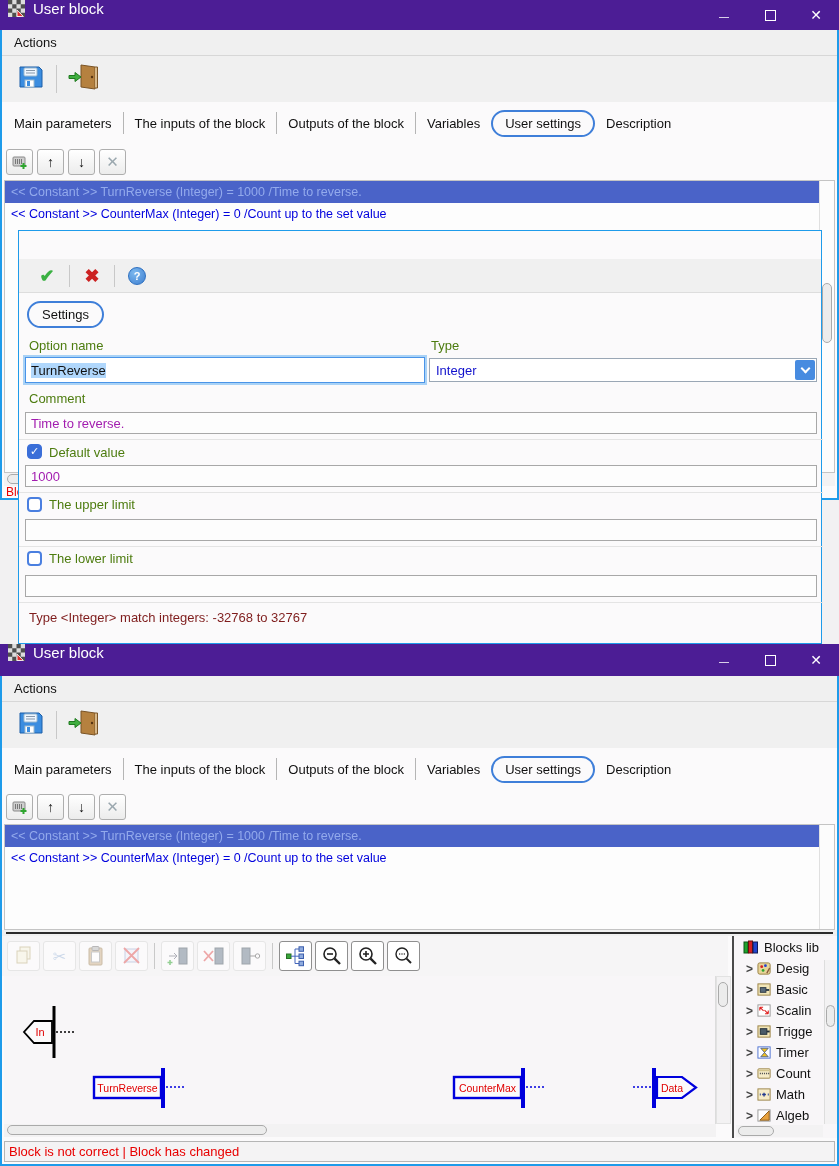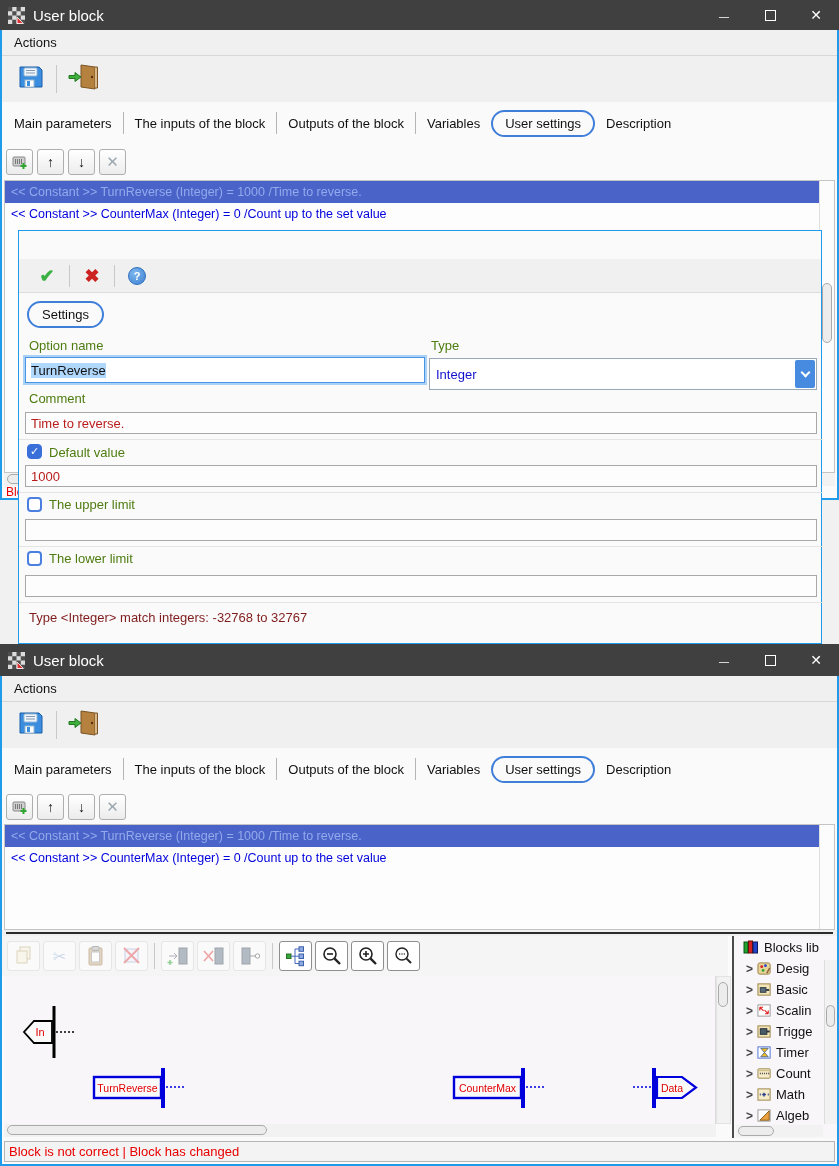--- a/index.html
+++ b/index.html
@@ -5,21 +5,21 @@
   html,body{margin:0;padding:0;background:#d8d8d8;}
   .stage{position:relative;width:839px;height:1166px;background:#f2f1f2;overflow:hidden;
          font-family:"Liberation Sans",sans-serif;-webkit-font-smoothing:antialiased;}
   .stage *{box-sizing:border-box;}
 
   
   .win{position:absolute;left:0;width:839px;background:#fbfafb;border:2px solid #1e9bea;border-top:none;}
   .win-top{top:0;height:500px;}
   .win-bottom{top:644px;height:522px;}
 
-  .titlebar{position:absolute;left:-2px;right:-2px;top:0;height:30px;background:#404040;display:flex;align-items:center;color:#fff;}
+  .titlebar{position:absolute;left:-2px;right:-2px;top:0;height:30px;background:#4c1d95;display:flex;align-items:flex-start;color:#fff;}
   .tb-appicon{margin-left:8px;width:17px;height:17px;flex:0 0 auto;}
   .tb-title{margin-left:8px;font-size:15px;}
   .capbtns{margin-left:auto;display:flex;height:100%;}
   .capbtn{width:46px;height:100%;display:flex;align-items:center;justify-content:center;color:#fff;font-size:13px;}
   .glyph-min::before{content:"—";font-size:10px;}
   .glyph-max{width:11px;height:11px;border:1.5px solid #fff;}
   .glyph-close::before{content:"✕";font-size:14px;}
 
   .menubar{position:absolute;left:0;right:0;top:30px;height:26px;background:#f0f0f0;border-bottom:1px solid #d7d7d7;
            display:flex;align-items:center;padding-left:12px;font-size:13px;color:#111;}
@@ -80,26 +80,26 @@
   .dlg-toolbar{position:absolute;left:0;right:0;top:28px;height:34px;background:#f0f0f0;border-bottom:1px solid #ddd;
                display:flex;align-items:center;gap:8px;padding-left:14px;}
   .dbtn2{width:28px;height:26px;display:flex;align-items:center;justify-content:center;}
   .glyph-ok::before{content:"✔";color:#3bb143;font-size:18px;font-weight:bold;}
   .glyph-cancel::before{content:"✖";color:#cc2222;font-size:18px;font-weight:bold;}
   .helpcirc{width:18px;height:18px;border-radius:50%;background:radial-gradient(circle at 35% 30%,#7db9ef,#3f7fd0);border:1px solid #2c6fc0;
             color:#fff;font-size:11px;font-weight:bold;display:flex;align-items:center;justify-content:center;}
   .helpcirc::before{content:"?";}
   .pill-settings{position:absolute;left:8px;top:70px;border:2px solid #3f7fd9;border-radius:14px;padding:4px 13px;font-size:13px;color:#111;background:#fbfafb;}
   .flabel{position:absolute;font-size:13px;color:#4d7c0f;}
-  .tinput{position:absolute;height:22px;border:1px solid #a8a8a8;background:#fdfdfd;font-size:13px;color:#b91c1c;
+  .tinput{position:absolute;height:22px;border:1px solid #a8a8a8;background:#fdfdfd;font-size:13px;color:#a21caf;
           font-family:"Liberation Sans",sans-serif;padding:0 5px;}
   .focusinput{position:absolute;height:26px;border:1px solid #4a94e8;box-shadow:0 0 0 2px #a9d2f6;background:#fff;
               font-size:13px;color:#111;display:flex;align-items:center;padding:0 5px;}
   .selhl{background:#b0d7fc;}
-  .combo{position:absolute;height:32px;border:1px solid #9aa7b5;background:#fff;font-size:13px;color:#1111cc;
+  .combo{position:absolute;height:24px;border:1px solid #9aa7b5;background:#fff;font-size:13px;color:#1111cc;
          display:flex;align-items:center;padding:0 24px 0 6px;}
   .combo-btn{position:absolute;right:1px;top:1px;bottom:1px;width:20px;background:#478be0;border-radius:2px;
              display:flex;align-items:center;justify-content:center;}
   .combo-chev{width:7px;height:7px;border-right:2px solid #fff;border-bottom:2px solid #fff;transform:rotate(45deg);margin-top:-3px;}
   .cbx{position:absolute;width:15px;height:15px;border-radius:4px;}
   .cbx.on{background:#3a6ed8;border:1px solid #3a6ed8;color:#fff;font-size:11px;display:flex;align-items:center;justify-content:center;}
   .cbx.on::before{content:"✓";}
   .cbx.off{background:#fff;border:2px solid #4a7fe0;}
   .sepline{position:absolute;left:0;width:804px;height:1px;background:#e4e4e4;}
   .hint{position:absolute;font-size:13px;color:#7f1d1d;}

